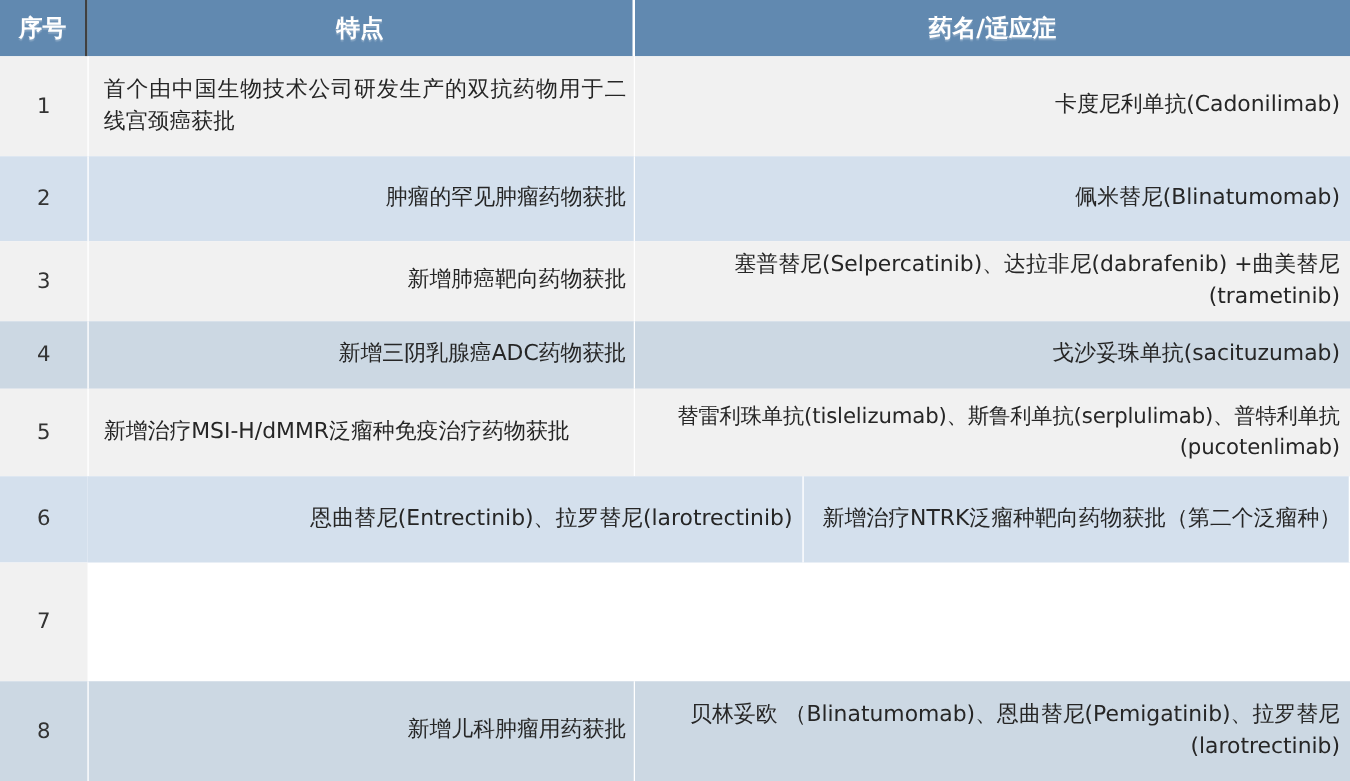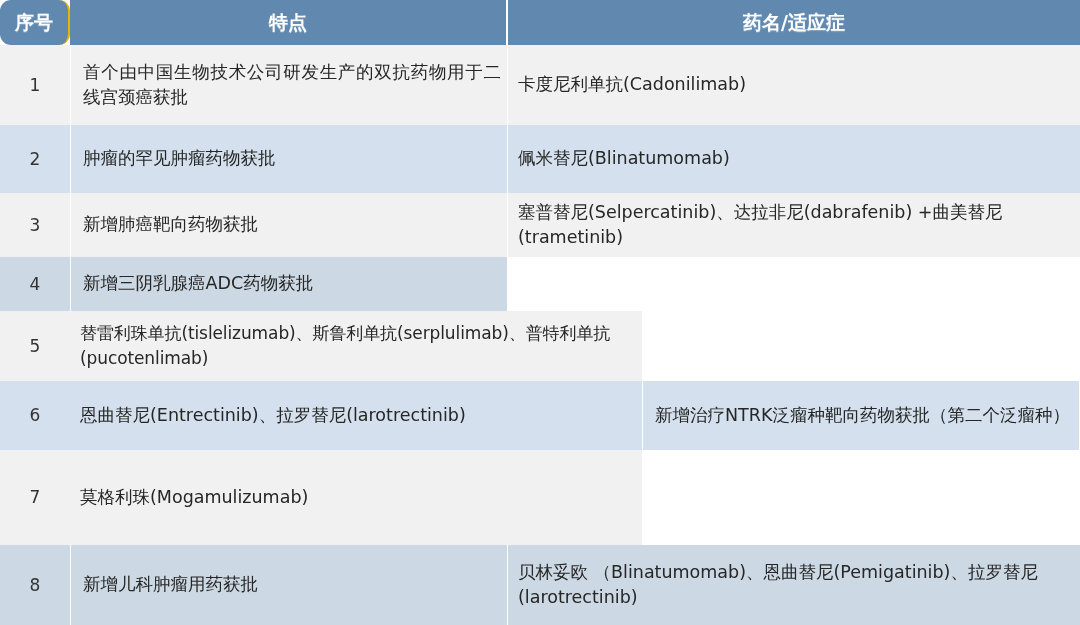--- a/index.html
+++ b/index.html
@@ -49,21 +49,21 @@
   .row.header { height: 45px; background: #ffffff; }
   .row.header .cell {
     background: #6189b0;
     color: #ffffff;
     font-size: 19px;
     font-weight: bold;
     justify-content: center;
     padding: 0;
     text-shadow: 0 1px 1px rgba(255,255,255,0.25);
   }
-  .row.header .c-idx { border-right: 2px solid #eab308; border-radius: 11px; }
+  .row.header .c-idx { border-right: 2px solid #404040; }
   .row.header .c-feat { border-right: 2px solid #ffffff; }
 
   
   .row.body .cell {
     color: #262626;
     font-size: 17.5px;
     line-height: 1.45;
   }
   .row.body .c-idx {
     font-size: 17px;
@@ -71,21 +71,21 @@
   }
   .row.body .c-feat { border-left: 1px solid #ffffff; border-right: 1px solid #ffffff; }
 
   .row.odd .cell  { background: #f1f1f1; }
   .row.even .cell { background: #d4e0ed; }
   .row.even2 .cell { background: #ccd8e3; }
 
   .row.odd .c-feat  { border-left-color: #ffffff; border-right-color: #ffffff; }
   .row.even .c-feat { border-left-color: #ffffff; border-right-color: #ffffff; }
 
-  .txt { display: block; width: 100%; }
+  .txt { display: block; width: 100%; text-align: right; }
   .justified { text-align: justify; text-align-last: left; }
   .tight { letter-spacing: -0.1px; }
 </style>
 </head>
 <body>
 
 <div id="table">
 
   <div class="row header">
     <div class="cell c-idx">
@@ -135,25 +135,31 @@
     </div>
   </div>
 
   <div class="row body even2" style="height:54px">
     <div class="cell c-idx">
       <span class="txt" style="text-align:center">4</span>
     </div>
     <div class="cell c-feat">
       <span class="txt">新增三阴乳腺癌ADC药物获批</span>
     </div>
+    <div class="cell c-drug">
+      <span class="txt">戈沙妥珠单抗(sacituzumab)</span>
+    </div>
   </div>
 
   <div class="row body odd" style="height:70px">
     <div class="cell c-idx">
       <span class="txt" style="text-align:center">5</span>
+    </div>
+    <div class="cell c-feat">
+      <span class="txt justified">新增治疗MSI-H/dMMR泛瘤种免疫治疗药物获批</span>
     </div>
     <div class="cell c-drug">
       <span class="txt tight" style="font-size:17px">替雷利珠单抗(tislelizumab)、斯鲁利单抗(serplulimab)、普特利单抗(pucotenlimab)</span>
     </div>
   </div>
 
   <div class="row body even" style="height:69px">
     <div class="cell c-idx">
       <span class="txt" style="text-align:center">6</span>
     </div>
@@ -162,23 +168,20 @@
     </div>
     <div class="cell c-feat">
       <span class="txt">新增治疗NTRK泛瘤种靶向药物获批（第二个泛瘤种）</span>
     </div>
   </div>
 
   <div class="row body odd" style="height:95px">
     <div class="cell c-idx">
       <span class="txt" style="text-align:center">7</span>
     </div>
-    <div class="cell c-drug">
-      <span class="txt">莫格利珠(Mogamulizumab)</span>
-    </div>
   </div>
 
   <div class="row body even2" style="height:80px">
     <div class="cell c-idx">
       <span class="txt" style="text-align:center">8</span>
     </div>
     <div class="cell c-feat">
       <span class="txt">新增儿科肿瘤用药获批</span>
     </div>
     <div class="cell c-drug">

